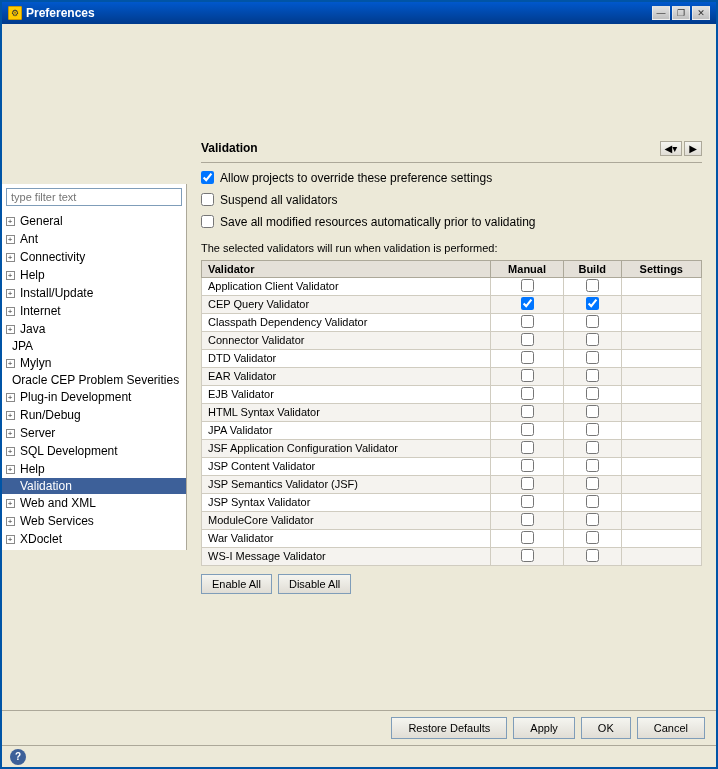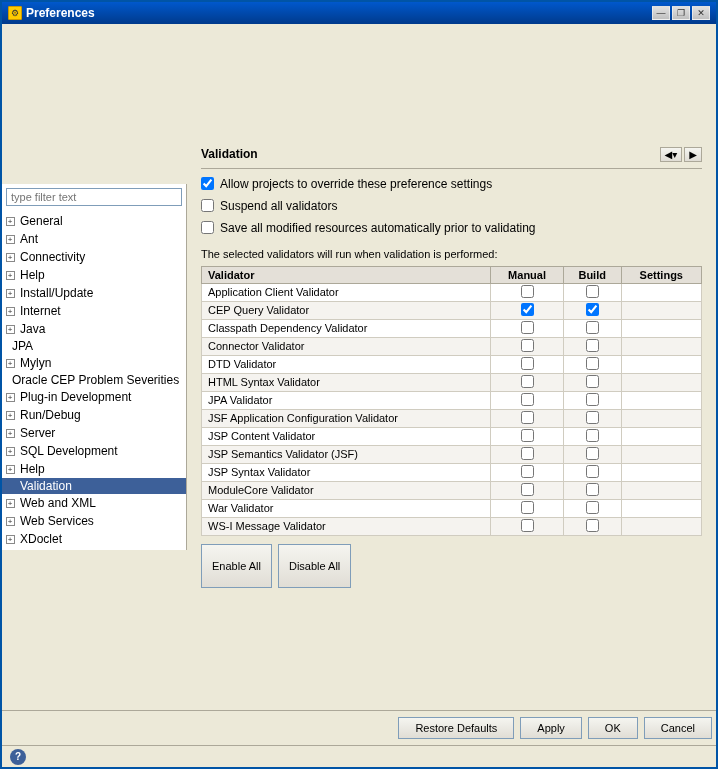--- a/index.html
+++ b/index.html
@@ -41,23 +41,23 @@
     
     .validator-table { border: 1px solid #aca899; background: white; width: 100%; border-collapse: collapse; }
     .validator-table th { background: #e4e0d8; border: 1px solid #aca899; padding: 2px 6px; font-weight: bold; text-align: center; font-size: 11px; }
     .validator-table th.name-col { text-align: left; }
     .validator-table td { border: 1px solid #d0ccc0; padding: 1px 6px; font-size: 11px; }
     .validator-table td.checkbox-cell { text-align: center; }
     .validator-table tr:nth-child(even) { background: #f5f3ef; }
     .settings-btn { font-size: 10px; padding: 0px 3px; border: 1px solid #aca899; background: #e4e0d8; cursor: pointer; }
     
     .btn-row { display: flex; gap: 6px; margin-top: 8px; }
-    .btn-small { padding: 15px 10px; border: 1px solid #7f9db9; background: linear-gradient(to bottom, #f5f5f0, #e0ddd5); cursor: pointer; font-size: 11px; }
-    
-    .bottom-panel { border-top: 1px solid #aca899; padding: 6px 4px; display: flex; justify-content: flex-end; align-items: center; gap: 6px; background: #ece9d8; }
+    .btn-small { padding: 3px 10px; border: 1px solid #7f9db9; background: linear-gradient(to bottom, #f5f5f0, #e0ddd5); cursor: pointer; font-size: 11px; }
+    
+    .bottom-panel { border-top: 1px solid #aca899; padding: 6px 11px; display: flex; justify-content: flex-end; align-items: center; gap: 6px; background: #ece9d8; }
     .btn-default { padding: 4px 16px; border: 1px solid #7f9db9; background: linear-gradient(to bottom, #f5f5f0, #e0ddd5); cursor: pointer; font-size: 11px; }
     
     .status-bar { height: 22px; border-top: 1px solid #aca899; background: #ece9d8; display: flex; align-items: center; padding: 0 8px; }
     .status-icon { width: 16px; height: 16px; border-radius: 50%; background: #3d6099; color: white; font-size: 10px; font-weight: bold; display: flex; align-items: center; justify-content: center; cursor: pointer; }
     
     .table-scroll { max-height: 340px; overflow-y: auto; }
   </style>
 </head>
 <body>
 
@@ -250,20 +250,32 @@
                   <td class="checkbox-cell"><input type="checkbox" style=""></td>
                   <td class="checkbox-cell"></td>
                 </tr>
                 <tr>
                   <td>DTD Validator</td>
                   <td class="checkbox-cell"><input type="checkbox" style=""></td>
                   <td class="checkbox-cell"><input type="checkbox" style=""></td>
                   <td class="checkbox-cell"></td>
                 </tr>
                 <tr>
+                  <td>EAR Validator</td>
+                  <td class="checkbox-cell"><input type="checkbox" style=""></td>
+                  <td class="checkbox-cell"><input type="checkbox" style=""></td>
+                  <td class="checkbox-cell"></td>
+                </tr>
+                <tr>
+                  <td>EJB Validator</td>
+                  <td class="checkbox-cell"><input type="checkbox" style=""></td>
+                  <td class="checkbox-cell"><input type="checkbox" style=""></td>
+                  <td class="checkbox-cell"></td>
+                </tr>
+                <tr>
                   <td>HTML Syntax Validator</td>
                   <td class="checkbox-cell"><input type="checkbox" style=""></td>
                   <td class="checkbox-cell"><input type="checkbox" style=""></td>
                   <td class="checkbox-cell"></td>
                 </tr>
                 <tr>
                   <td>JPA Validator</td>
                   <td class="checkbox-cell"><input type="checkbox" style=""></td>
                   <td class="checkbox-cell"><input type="checkbox" style=""></td>
                   <td class="checkbox-cell"></td>

